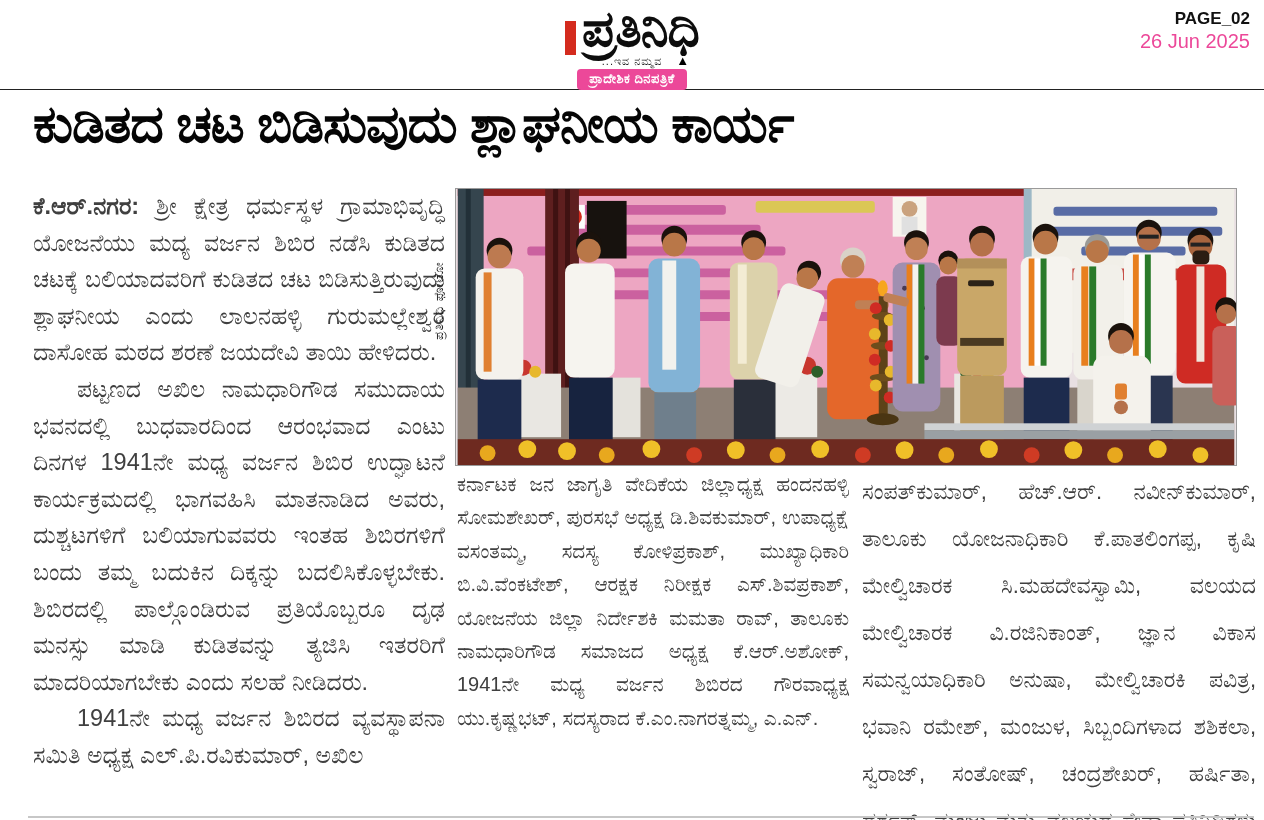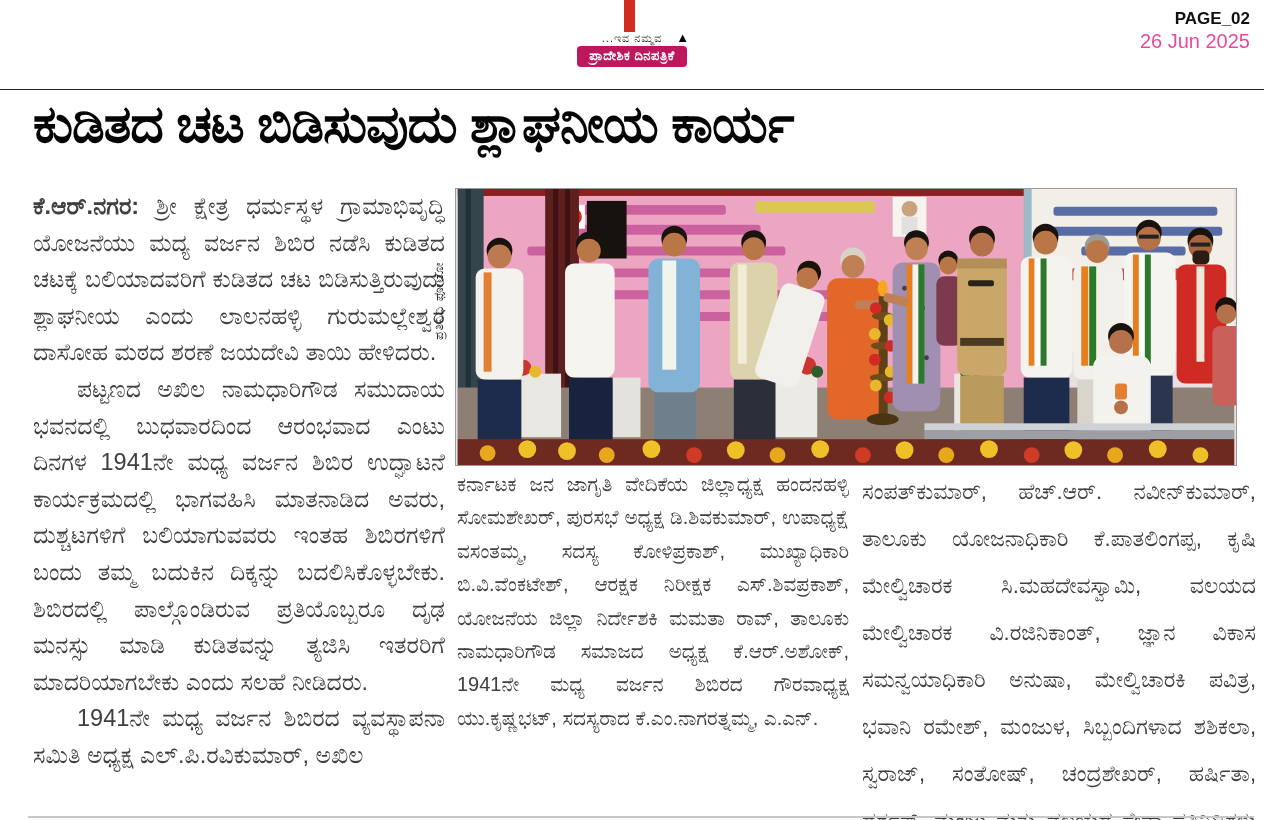--- a/index.html
+++ b/index.html
@@ -5,21 +5,21 @@
   html,body{margin:0;padding:0;background:#fff;}
   #page{position:relative;width:1264px;height:820px;background:#fff;overflow:hidden;
         font-family:"Liberation Sans",sans-serif;color:#111;}
   
   #hdr{position:absolute;left:0;top:0;width:1264px;height:89px;border-bottom:1.5px solid #222;}
   #masthead{position:absolute;left:0;right:0;top:2px;text-align:center;}
   #masthead .title{font-size:50px;font-weight:800;letter-spacing:-1px;color:#0d0d0d;line-height:54px;}
   #masthead .red-bar{display:inline-block;width:11px;height:34px;background:#d42b1e;vertical-align:middle;margin-right:6px;transform:translateY(-4px);}
   .tagrow{margin-top:-6px;font-size:11px;color:#222;letter-spacing:1px;padding-left:28px;}
   .tagrow .tri{font-size:13px;color:#000;margin-left:14px;}
-  .badge{display:inline-block;margin-top:1px;background:#be185d;color:#fff;font-weight:700;
+  .badge{display:inline-block;margin-top:1px;background:#ec4899;color:#fff;font-weight:700;
          font-size:13px;padding:2px 12px 3px;border-radius:4px;letter-spacing:.5px;}
   #pageinfo{position:absolute;right:14px;top:8px;text-align:right;line-height:22px;}
   #pageinfo .pg{font-size:17px;font-weight:700;color:#111;margin-left:43px;}
   #pageinfo .dt{font-size:20px;color:#ec4899;}
   
   #headline{position:absolute;left:33px;top:94px;width:1200px;font-size:52px;font-weight:800;
             color:#050505;white-space:nowrap;letter-spacing:-1px;}
   
   .kn{text-align:justify;color:#404040;}
   #col-left{position:absolute;left:33px;top:188px;width:412px;font-size:23.5px;line-height:36.6px;}
@@ -35,21 +35,21 @@
   #bottomrule{position:absolute;left:28px;top:816px;width:1226px;height:2px;background:#c7c7c7;}
 </style>
 </head>
 <body>
 
 <div id="page">
 
   <div id="hdr">
     <div id="masthead">
       <div>
-        <span class="red-bar"></span>
+        <span class="red-bar"></span><span class="title">ಪ್ರತಿನಿಧಿ</span>
       </div>
       <div class="tagrow">
         <span>...ಇವ ನಮ್ಮವ</span><span class="tri">▲</span>
       </div>
       <div><span class="badge">ಪ್ರಾದೇಶಿಕ ದಿನಪತ್ರಿಕೆ</span></div>
     </div>
     <div id="pageinfo">
       <div class="pg">PAGE_02</div>
       <div class="dt">26 Jun 2025</div>
     </div>

